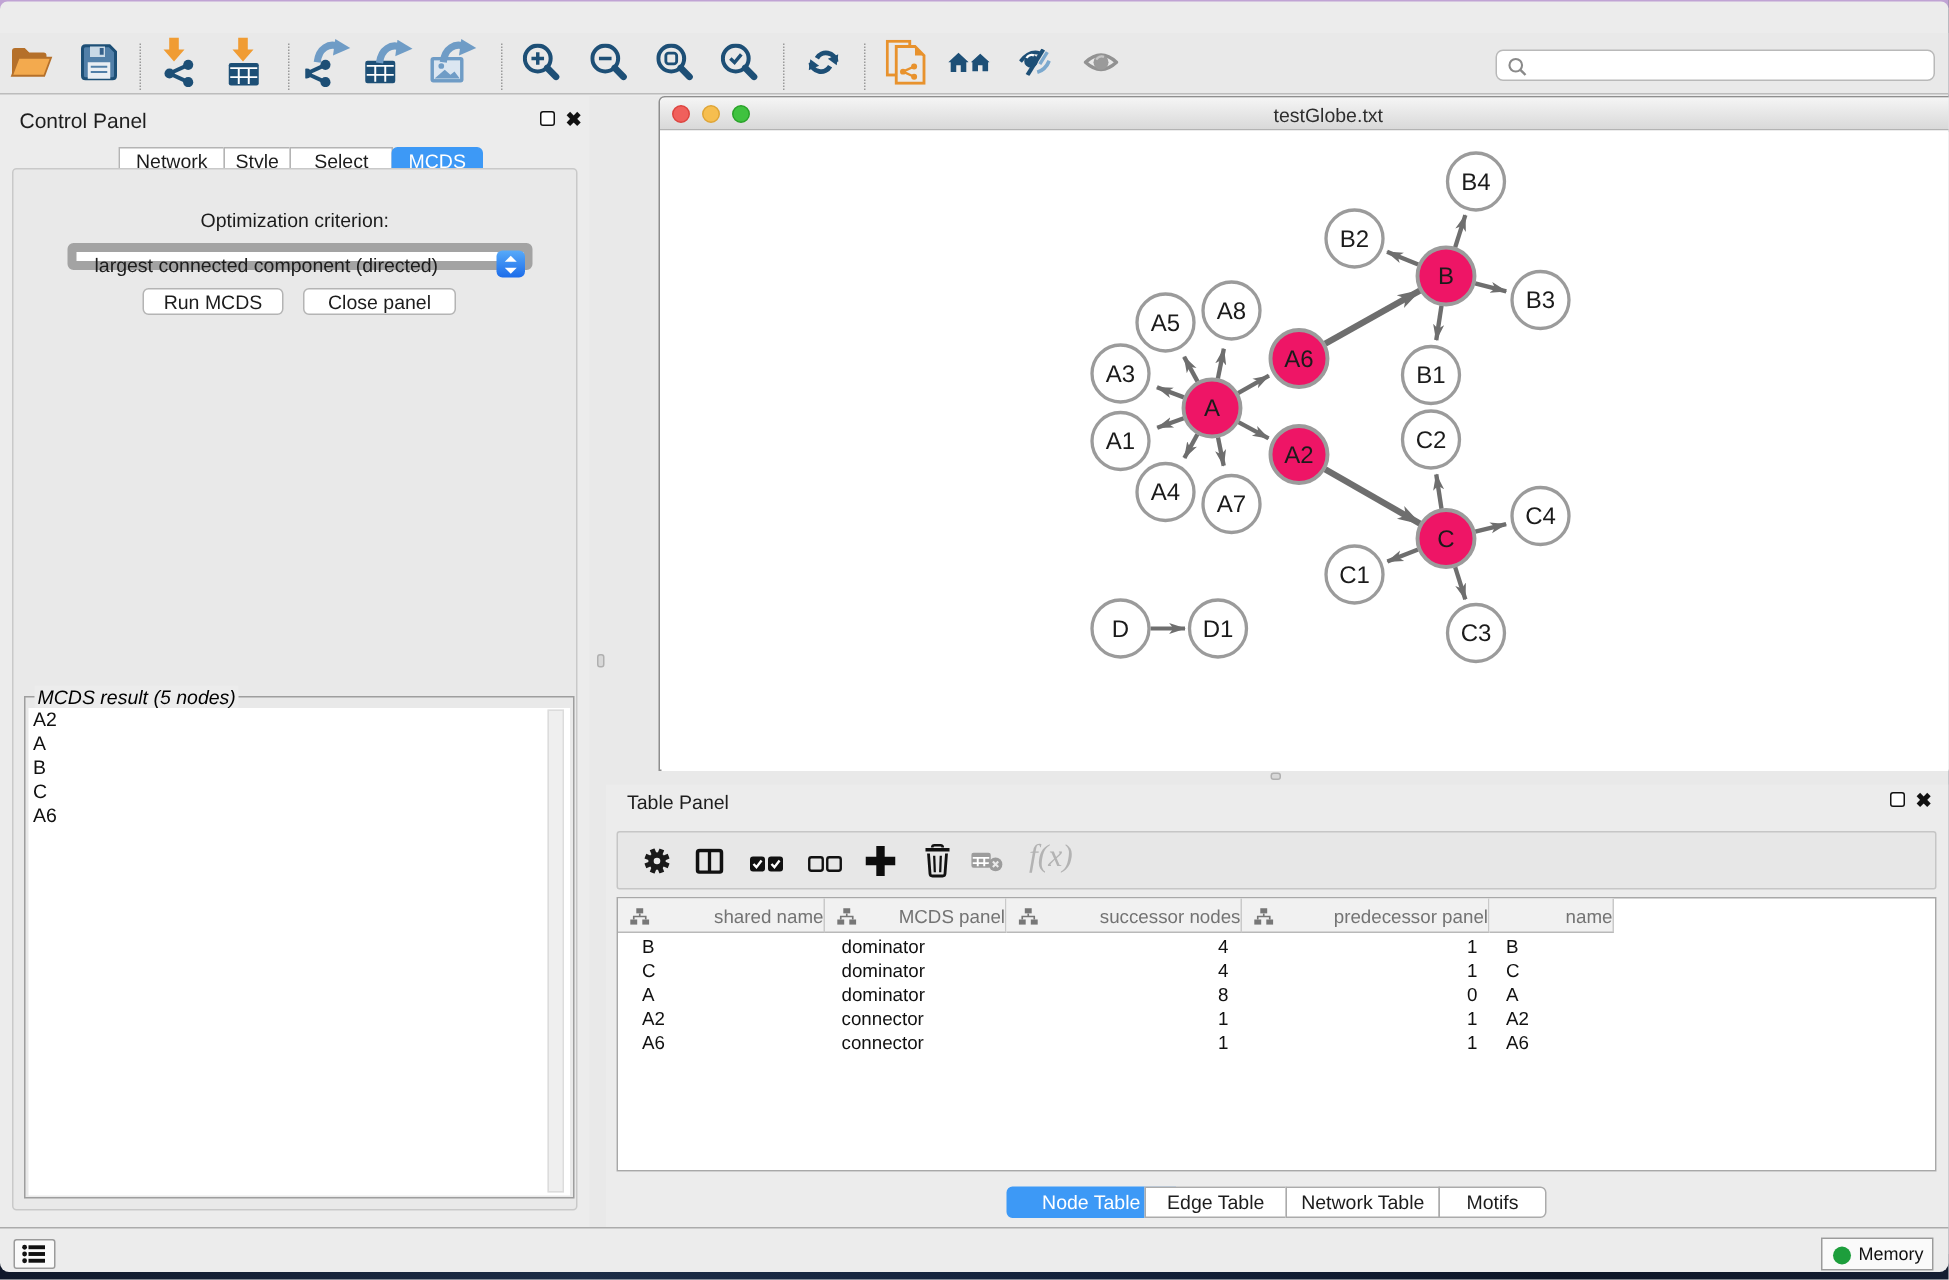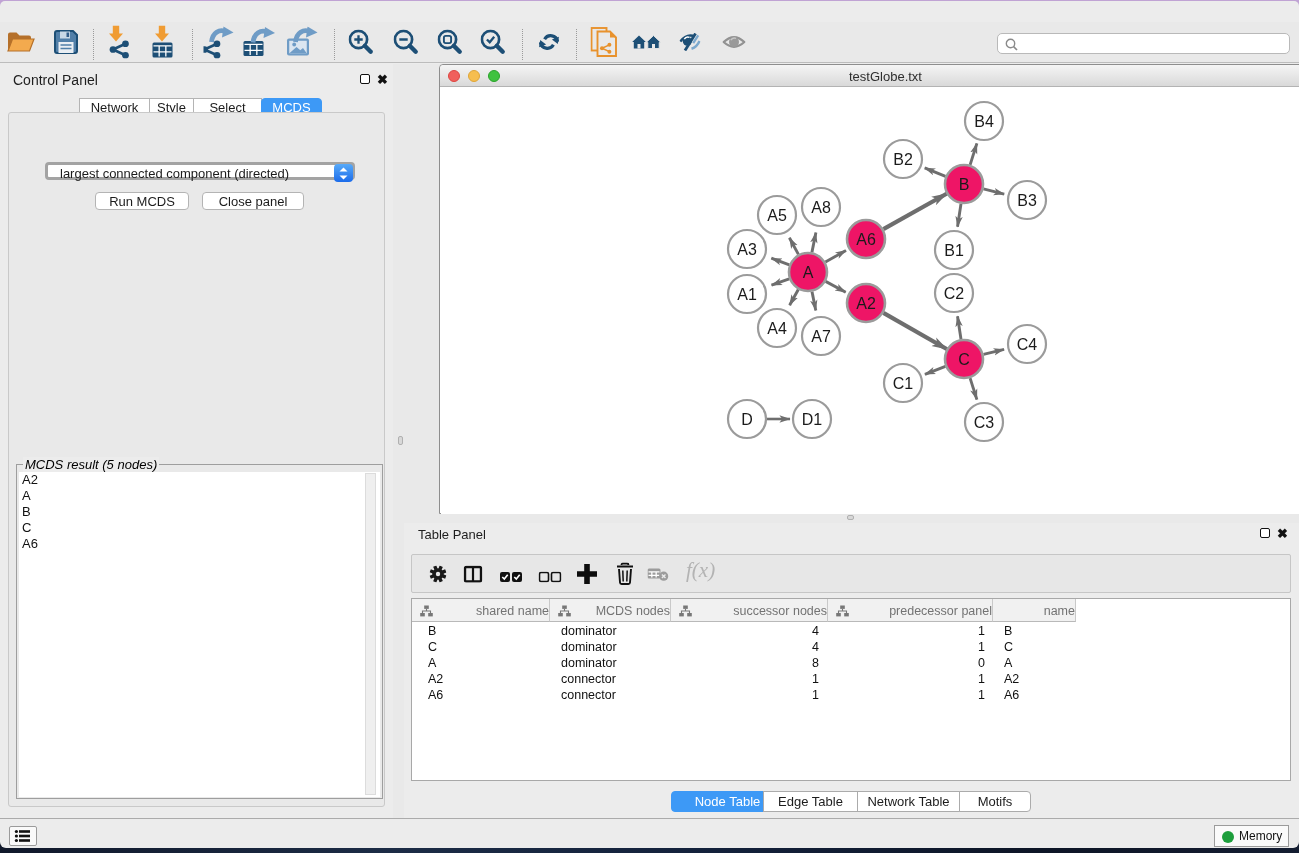--- a/index.html
+++ b/index.html
@@ -20,21 +20,21 @@
 #main { position:absolute; left:0; top:63px; width:1299px; height:754px; background:#e9e9e9; }
 
 #cp { position:absolute; left:0; top:0; width:393px; height:754px; background:#ececec; }
 #cp .hdr { position:absolute; left:13px; top:8px; font-size:14px; color:#1e1e1e; }
 .wbox { position:absolute; width:10px; height:10px; border:1.6px solid #111; border-radius:2px; background:#fff; }
 .wx { position:absolute; font-size:13px; font-weight:bold; color:#111; }
 .tab { position:absolute; top:34px; height:18px; background:#fff; border:1px solid #b4b4b4; font-size:13px; text-align:center; color:#1c1c1c; line-height:17px; }
 .tabsel { background:#3d99f6; color:#fff; border-color:#3d99f6; border-radius:4px; }
 #cppane { position:absolute; left:8px; top:48px; width:377px; height:695px; background:#e9e9e9; border:1px solid #c9c9c9; border-radius:3px; }
 #optlabel { position:absolute; left:0; top:26px; width:100%; text-align:center; font-size:13px; color:#1c1c1c; }
-#combo { position:absolute; left:36px; top:49px; width:310px; height:18px; background:#fff; border:3px solid #a3a3a3; border-radius:4px; }
+#combo { position:absolute; left:36px; top:49px; width:310px; height:18px; background:#fff; border:6px solid #a3a3a3; border-radius:4px; }
 #combo .ctext { position:absolute; left:12px; top:1px; font-size:13px; color:#1c1c1c; }
 #combo .step { position:absolute; right:-1px; top:-1px; width:19px; height:18px; border-radius:4px; background:linear-gradient(#57aaf9,#1c6cea); }
 #combo .step svg { position:absolute; left:3px; top:1.5px; }
 .btn { position:absolute; top:79px; height:18px; background:#fff; border:1px solid #b4b4b4; border-radius:4px; font-size:13px; color:#1c1c1c; text-align:center; line-height:17px; }
 #grpbox { position:absolute; left:16px; top:400px; width:367px; height:335px; border:1px solid #9e9e9e; }
 #grpbox .leg { position:absolute; left:6px; top:-8px; background:#ececec; padding:0 2px; font-size:13px; color:#000000;font-style:italic; }
 #grpbox .list { position:absolute; left:2px; top:7px; width:361px; height:325px; background:#fff; font-size:13px; color:#111; }
 #grpbox .list .it { height:15.9px; line-height:15.9px; padding-left:3px; }
 #grpbox .sb { position:absolute; right:4px; top:1px; width:11px; height:322px; background:#efefef; border:1px solid #dcdcdc; }
 
@@ -208,20 +208,21 @@
   <div id="main">
     <div id="cp">
       <div class="hdr">Control Panel</div>
       <div class="wbox" style="left:360px;top:10px"></div>
       <div class="wx" style="left:377px;top:8px">✖</div>
       <div class="tab" style="left:79px;width:71px">Network</div>
       <div class="tab" style="left:149px;width:45px">Style</div>
       <div class="tab" style="left:193px;width:69px">Select</div>
       <div class="tab tabsel" style="left:261px;width:61px">MCDS</div>
       <div id="cppane">
+        <div id="optlabel">Optimization criterion:</div>
         <div id="combo">
           <div class="ctext">largest connected component (directed)</div>
           <div class="step">
               <svg width="13" height="15" viewBox="0 0 13 15">
                 <path d="M2.5,5.5 L6.5,1.5 L10.5,5.5 Z" fill="#fff"></path>
                 <path d="M2.5,9.5 L6.5,13.5 L10.5,9.5 Z" fill="#fff"></path>
               </svg>
             </div>
         </div>
         <div class="btn" style="left:86px;width:94px">Run MCDS</div>
@@ -385,21 +386,21 @@
         <div class="hrow" style="left:0px;width:138px">
             <span>shared name</span>
             <svg width="13" height="12" viewBox="0 0 13 12">
               <rect x="4.2" y="0.5" width="4.6" height="3.4" fill="#777"></rect>
               <path d="M6.5,4 L6.5,6 M2.5,8 L2.5,6 L10.5,6 L10.5,8" stroke="#777" stroke-width="1.1" fill="none"></path>
               <rect x="0.2" y="8" width="4.6" height="3.4" fill="#777"></rect>
               <rect x="8.2" y="8" width="4.6" height="3.4" fill="#777"></rect>
             </svg>
           </div>
         <div class="hrow" style="left:138px;width:121px">
-            <span>MCDS nodes</span>
+            <span>MCDS panel</span>
             <svg width="13" height="12" viewBox="0 0 13 12">
               <rect x="4.2" y="0.5" width="4.6" height="3.4" fill="#777"></rect>
               <path d="M6.5,4 L6.5,6 M2.5,8 L2.5,6 L10.5,6 L10.5,8" stroke="#777" stroke-width="1.1" fill="none"></path>
               <rect x="0.2" y="8" width="4.6" height="3.4" fill="#777"></rect>
               <rect x="8.2" y="8" width="4.6" height="3.4" fill="#777"></rect>
             </svg>
           </div>
         <div class="hrow" style="left:259px;width:157px">
             <span>successor nodes</span>
             <svg width="13" height="12" viewBox="0 0 13 12">

